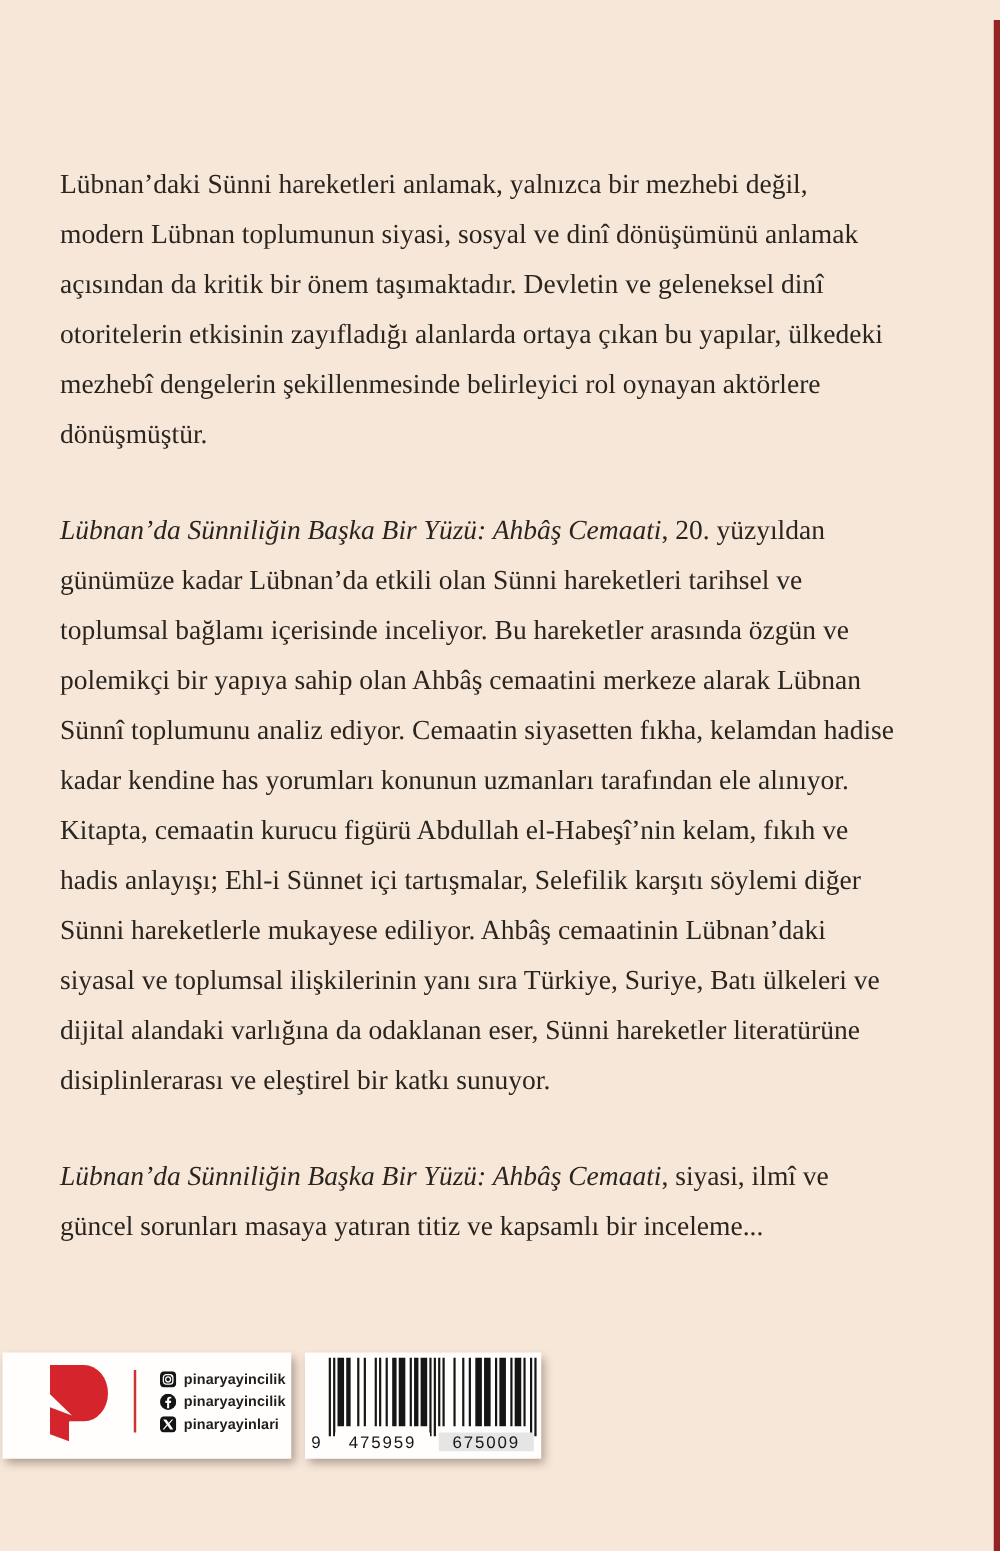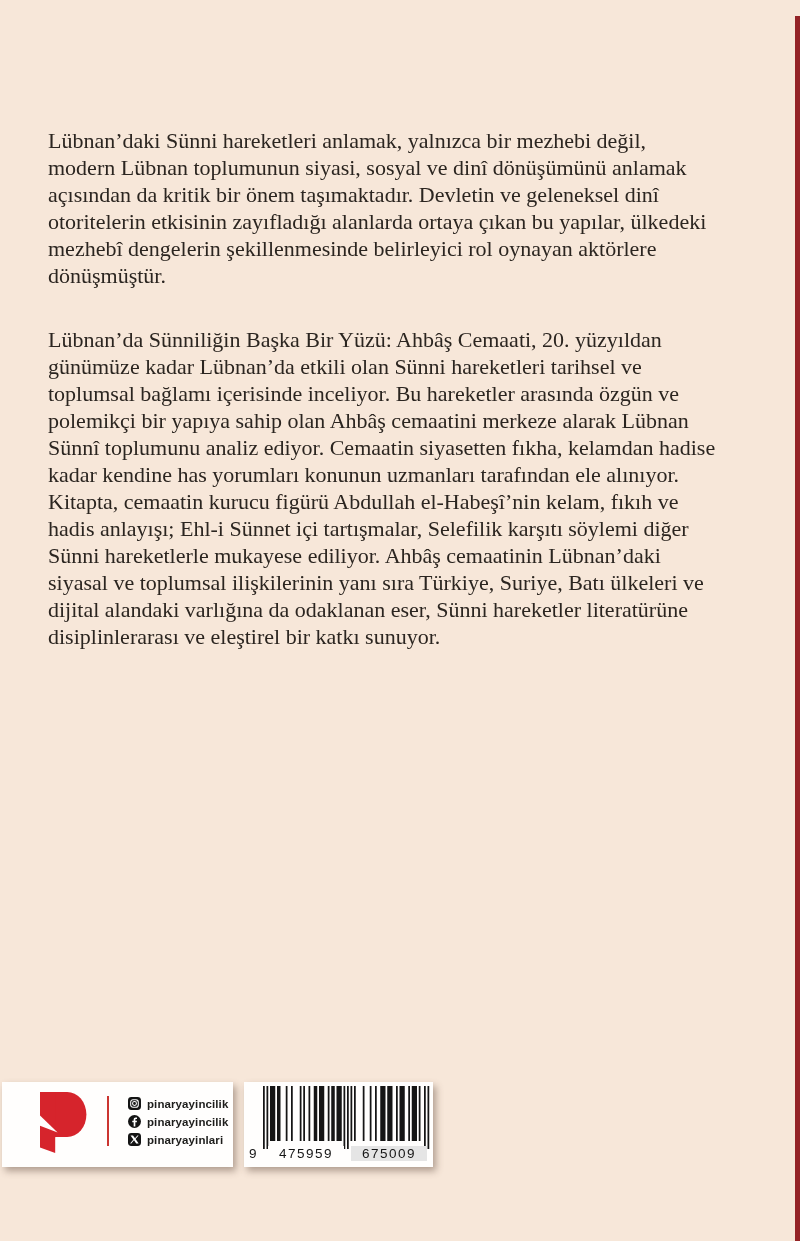--- a/index.html
+++ b/index.html
@@ -7,25 +7,25 @@
     width:800px;height:1241px;position:relative;overflow:hidden;
     background:#f7e7d9;
     font-family:"Liberation Serif",serif;
   }
   .edge-stripe{
     position:absolute;right:0;top:16px;width:5px;height:1225px;
     background:#942326;
   }
   .synopsis{
     position:absolute;left:48px;top:127px;width:668px;
-    font-size:22px;line-height:27px;color:#2b2520;
+    font-size:22px;line-height:40px;color:#2b2520;
     text-align:left;
   }
   .synopsis p{margin:0 0 37px 0;}
-  .synopsis .it{}
+  .synopsis .it{font-style:italic;}
   .publisher-card{
     position:absolute;left:2px;top:1082px;width:231px;height:85px;
     background:#fffefd;
     box-shadow:3px 4px 7px rgba(88,66,55,0.45);
   }
   .pinar-logo{position:absolute;left:38px;top:10px;}
   .v-divider{
     position:absolute;left:105px;top:14px;width:2px;height:50px;
     background:#cb3531;
   }
@@ -58,20 +58,21 @@
 </head>
 <body>
 
 <div>
 
   <div class="edge-stripe"></div>
 
   <div class="synopsis" id="synopsis">
       <p><span>Lübnan’daki Sünni hareketleri anlamak, yalnızca bir mezhebi değil, modern Lübnan toplumunun siyasi, sosyal ve dinî dönüşümünü anlamak açısından da kritik bir önem taşımaktadır. Devletin ve geleneksel dinî otoritelerin etkisinin zayıfladığı alanlarda ortaya çıkan bu yapılar, ülkedeki mezhebî dengelerin şekillenmesinde belirleyici rol oynayan aktörlere dönüşmüştür.</span></p>
       <p><span class="it">Lübnan’da Sünniliğin Başka Bir Yüzü: Ahbâş Cemaati</span><span>, 20. yüzyıldan günümüze kadar Lübnan’da etkili olan Sünni hareketleri tarihsel ve toplumsal bağlamı içerisinde inceliyor. Bu hareketler arasında özgün ve polemikçi bir yapıya sahip olan Ahbâş cemaatini merkeze alarak Lübnan Sünnî toplumunu analiz ediyor. Cemaatin siyasetten fıkha, kelamdan hadise kadar kendine has yorumları konunun uzmanları tarafından ele alınıyor. Kitapta, cemaatin kurucu figürü Abdullah el-Habeşî’nin kelam, fıkıh ve hadis anlayışı; Ehl-i Sünnet içi tartışmalar, Selefilik karşıtı söylemi diğer Sünni hareketlerle mukayese ediliyor. Ahbâş cemaatinin Lübnan’daki siyasal ve toplumsal ilişkilerinin yanı sıra Türkiye, Suriye, Batı ülkeleri ve dijital alandaki varlığına da odaklanan eser, Sünni hareketler literatürüne disiplinlerarası ve eleştirel bir katkı sunuyor.</span></p>
+      <p><span class="it">Lübnan’da Sünniliğin Başka Bir Yüzü: Ahbâş Cemaati</span><span>, siyasi, ilmî ve güncel sorunları masaya yatıran titiz ve kapsamlı bir inceleme...</span></p>
     </div>
 
   <div class="publisher-card">
     <svg class="pinar-logo" width="48" height="62" viewBox="0 0 60 66" preserveAspectRatio="none">
       <path d="M19,0 L34,0 A24,24 0 1 1 34,48 L19,48 Z" fill="#d6242c"></path>
       <rect x="0" y="0" width="20" height="48" fill="#d6242c"></rect>
       <polygon points="0,0 19,0 19,65 0,59" fill="#d6242c"></polygon>
       <polygon points="0,25 22,43 0,36" fill="#fffefd"></polygon>
     </svg>
     <div class="v-divider"></div>

